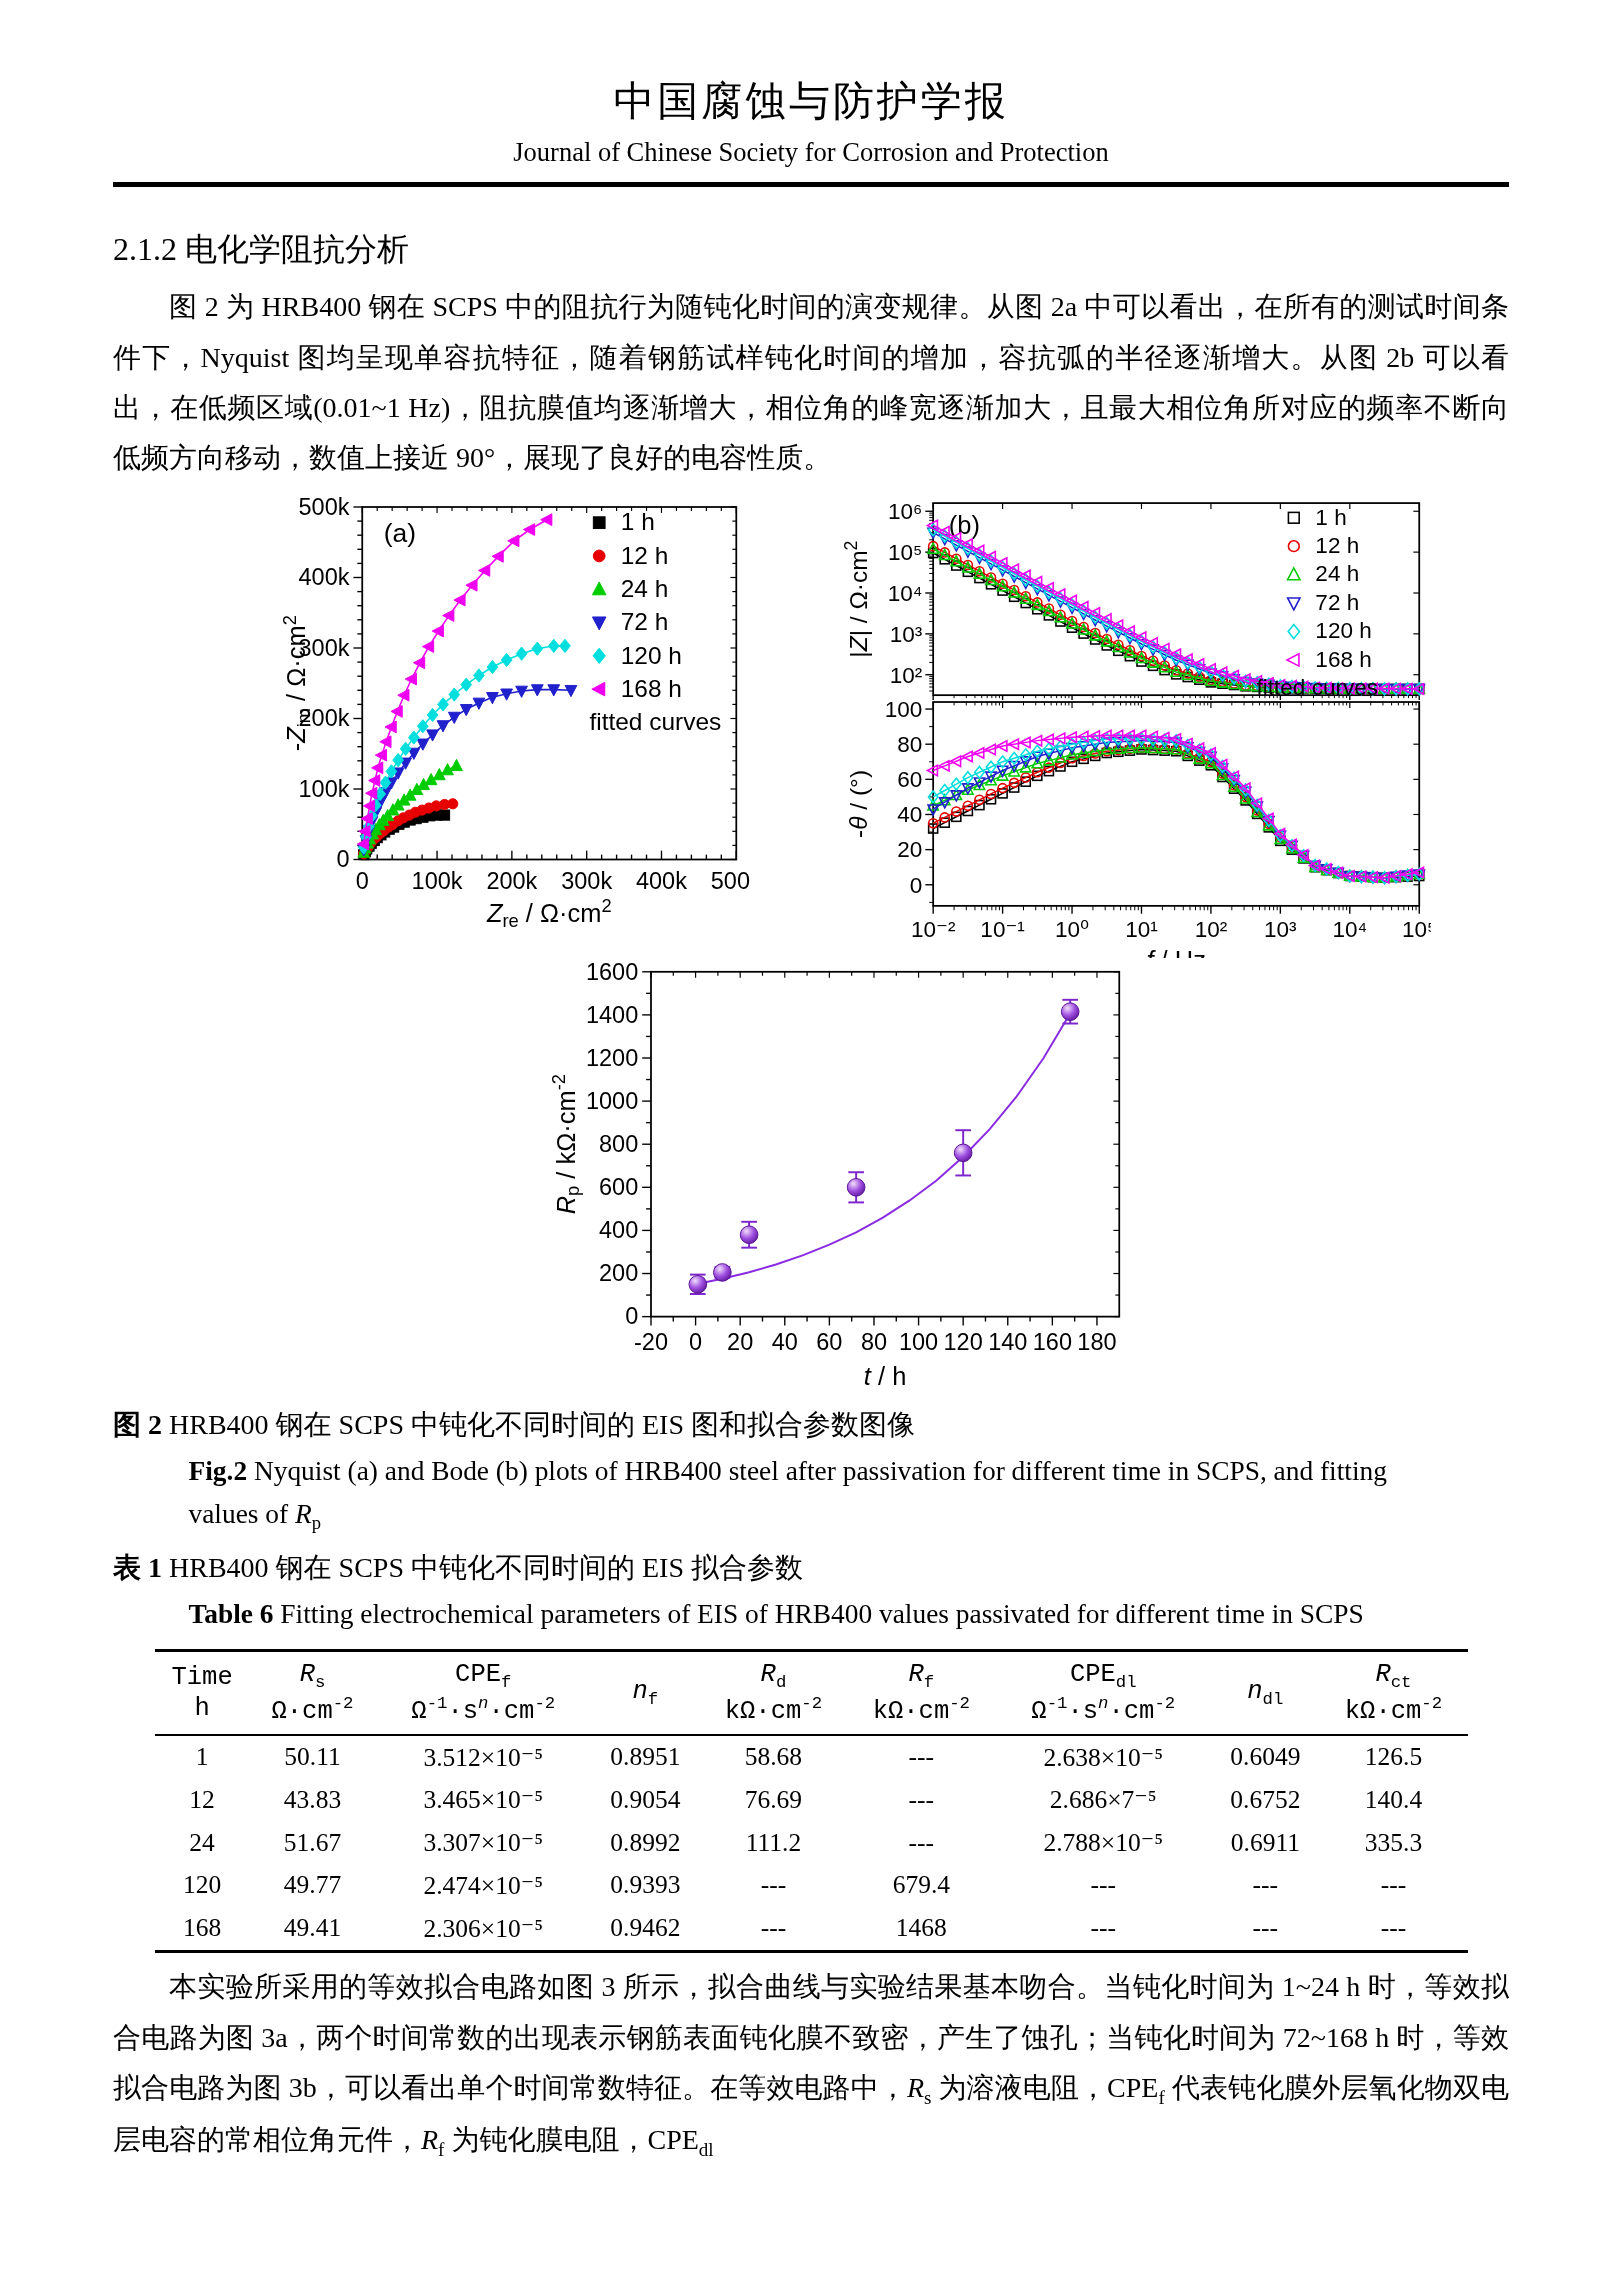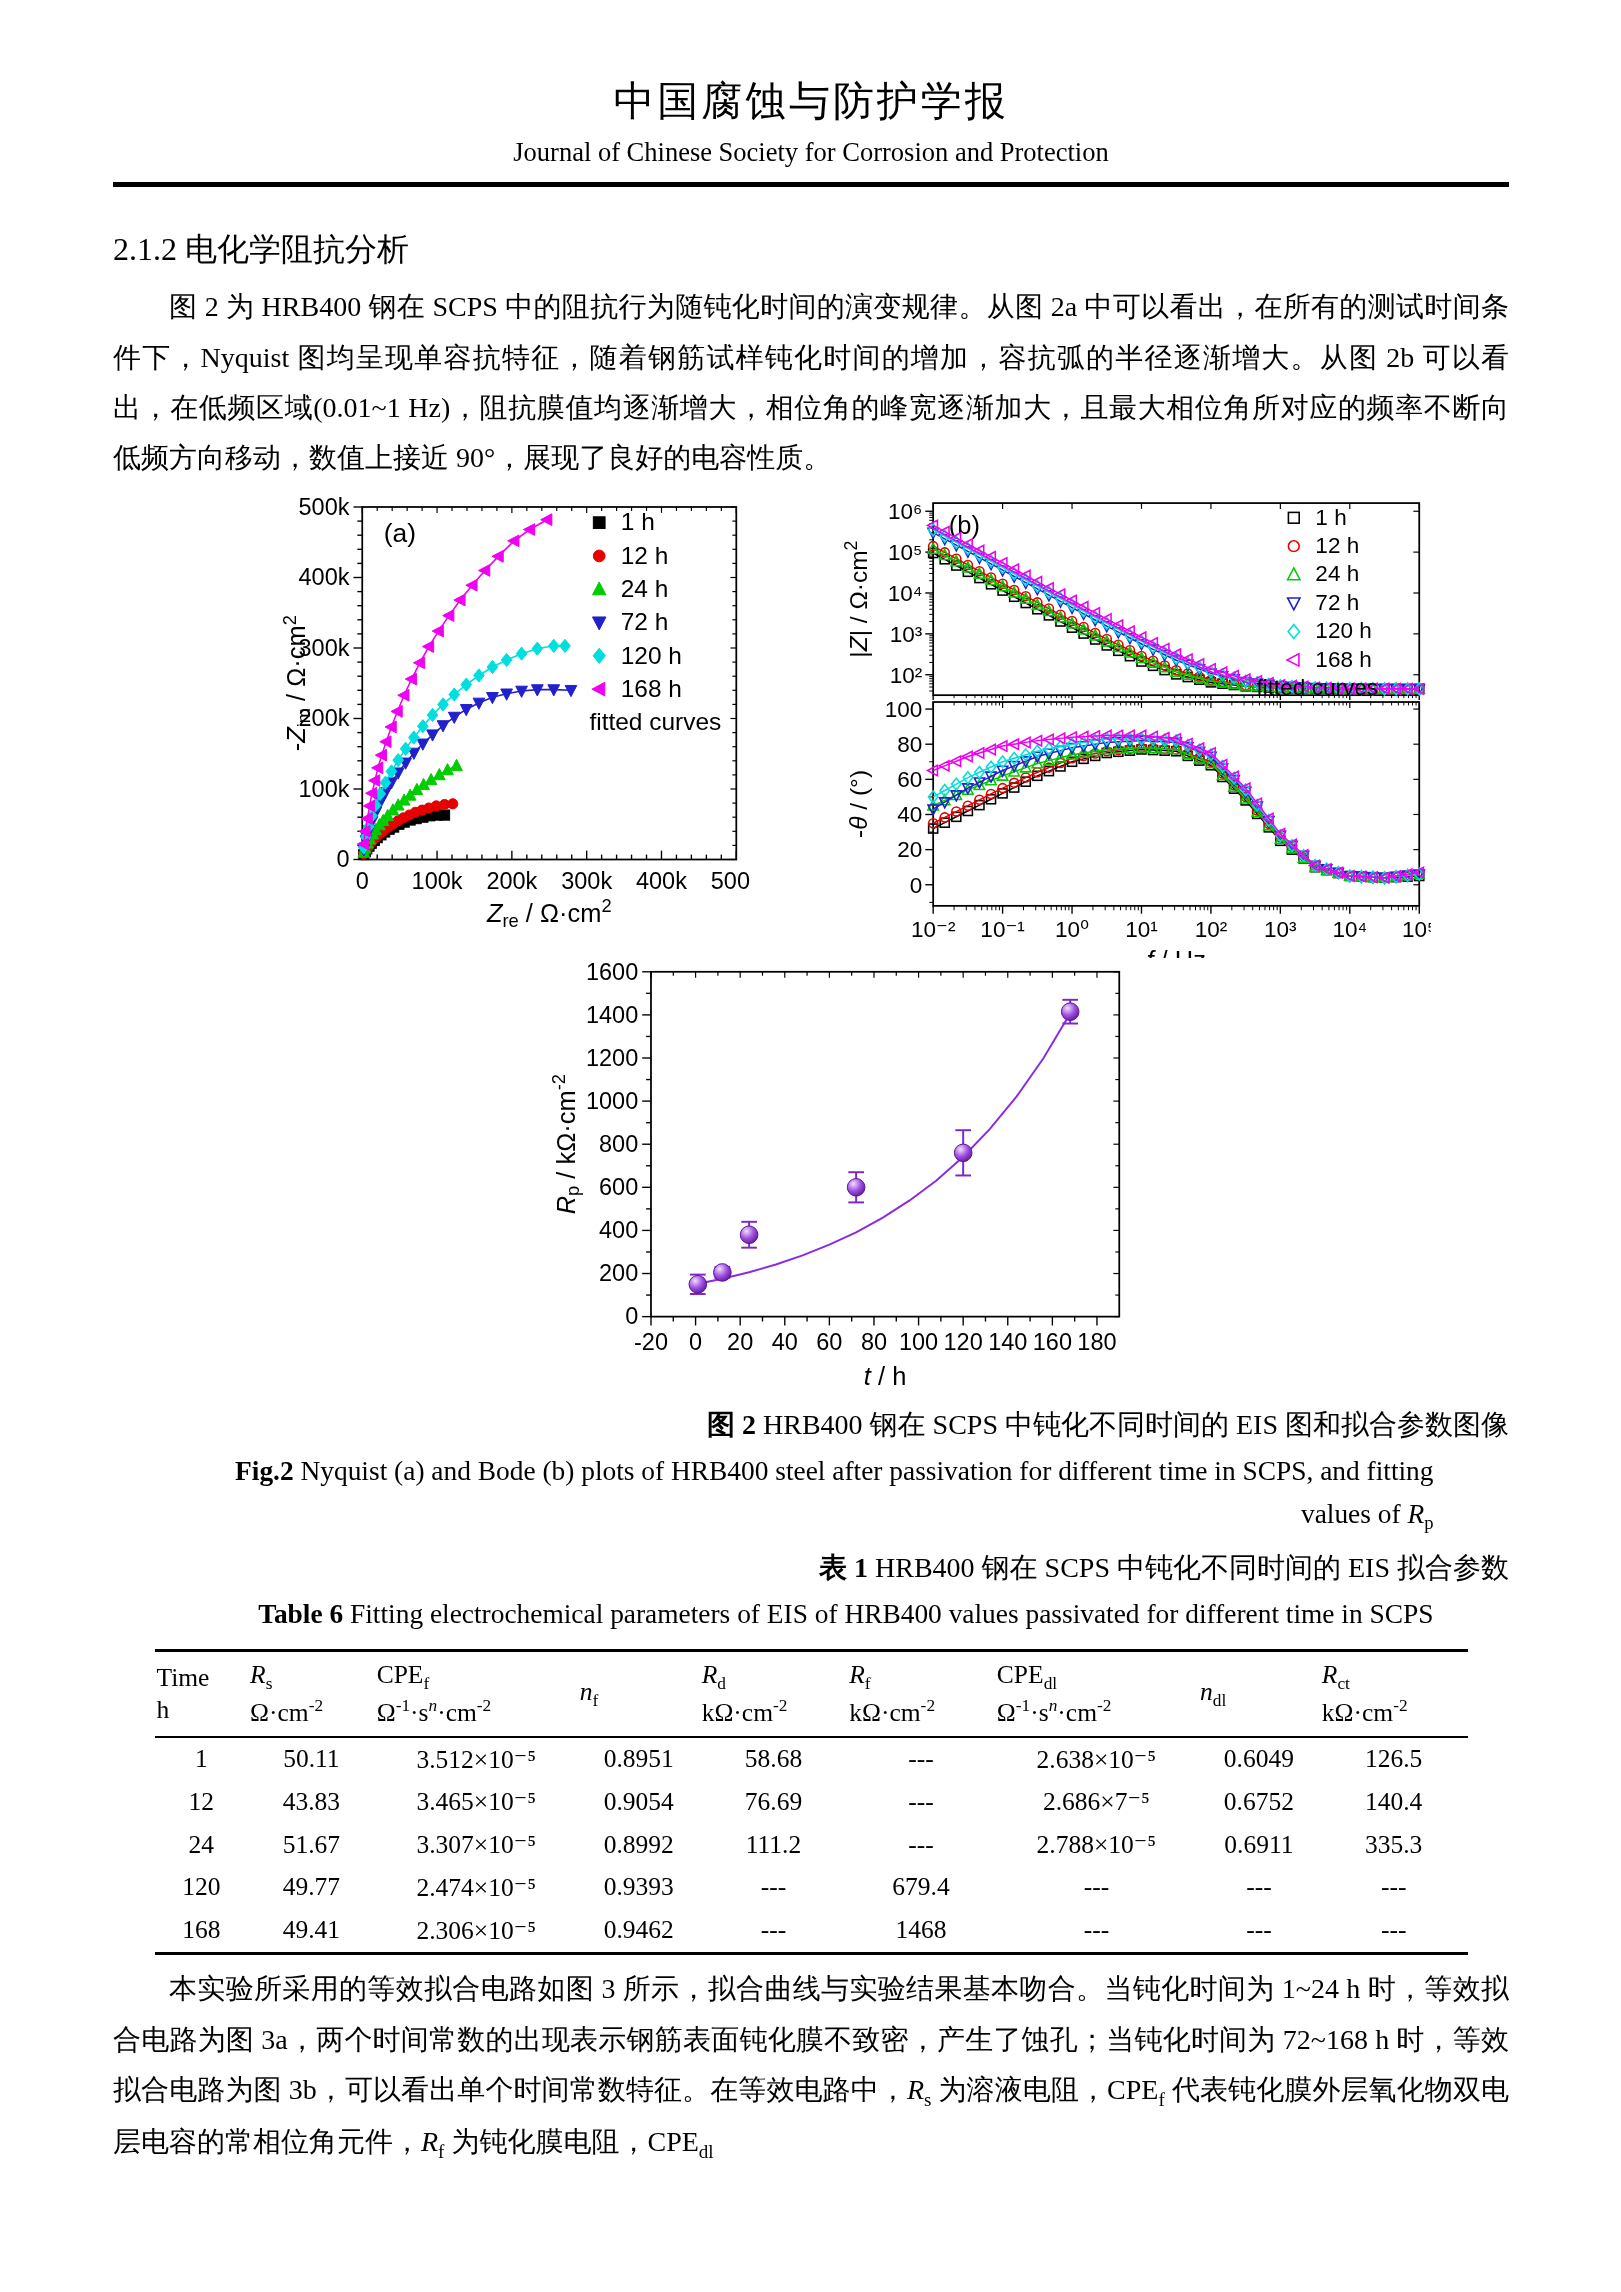--- a/index.html
+++ b/index.html
@@ -7,29 +7,29 @@
        font-family:"Liberation Serif","DejaVu Serif",serif;}
   .page{padding:74px 112px 39px 113px;}
   .jtitle{text-align:center;font-size:41px;letter-spacing:2.9px;}
   .jsub{text-align:center;font-size:26.5px;margin-top:7.8px;}
   .rule{height:4.9px;background:#000;margin-top:14.7px;}
   .sec{font-size:32px;margin-top:41px;}
   .para{font-size:28px;line-height:1.8;text-align:justify;text-indent:2em;margin-top:9.8px;}
   .figrow{display:flex;align-items:flex-start;margin-top:13.7px;margin-left:167px;gap:93px;}
   .rprow{margin-left:436px;margin-top:3.9px;}
   svg{display:block;}
-  .cap{text-align:right;font-size:28px;margin-top:7.8px;line-height:1.55;}
+  .cap{text-align:left;font-size:28px;margin-top:7.8px;line-height:1.55;}
   .capen{font-size:27.4px;max-width:1245px;margin:3.9px auto 0;}
   .it{font-style:italic;}
   .bd{font-weight:bold;}
   sub,sup{font-size:68%;}
   table.ptable{width:1313px;margin:13.7px auto 0;border-collapse:collapse;font-size:25.5px;
                border-top:3.9px solid #000;border-bottom:3.9px solid #000;}
   table.ptable thead{border-bottom:2.9px solid #000;}
-  table.ptable th{font-weight:normal;padding:7.8px 2px;text-align:left;vertical-align:middle;}
+  table.ptable th{font-weight:normal;padding:7.8px 2px;text-align:center;vertical-align:middle;font-family:Liberation Mono, monospace;}
   table.ptable td{text-align:center;padding:5.9px 2px;}
   .cunit{margin-top:2px;}
 </style>
 </head>
 <body>
 
 <div class="page">
 
   <div class="jtitle">中国腐蚀与防护学报</div>
   <div class="jsub">Journal of Chinese Society for Corrosion and Protection</div>

